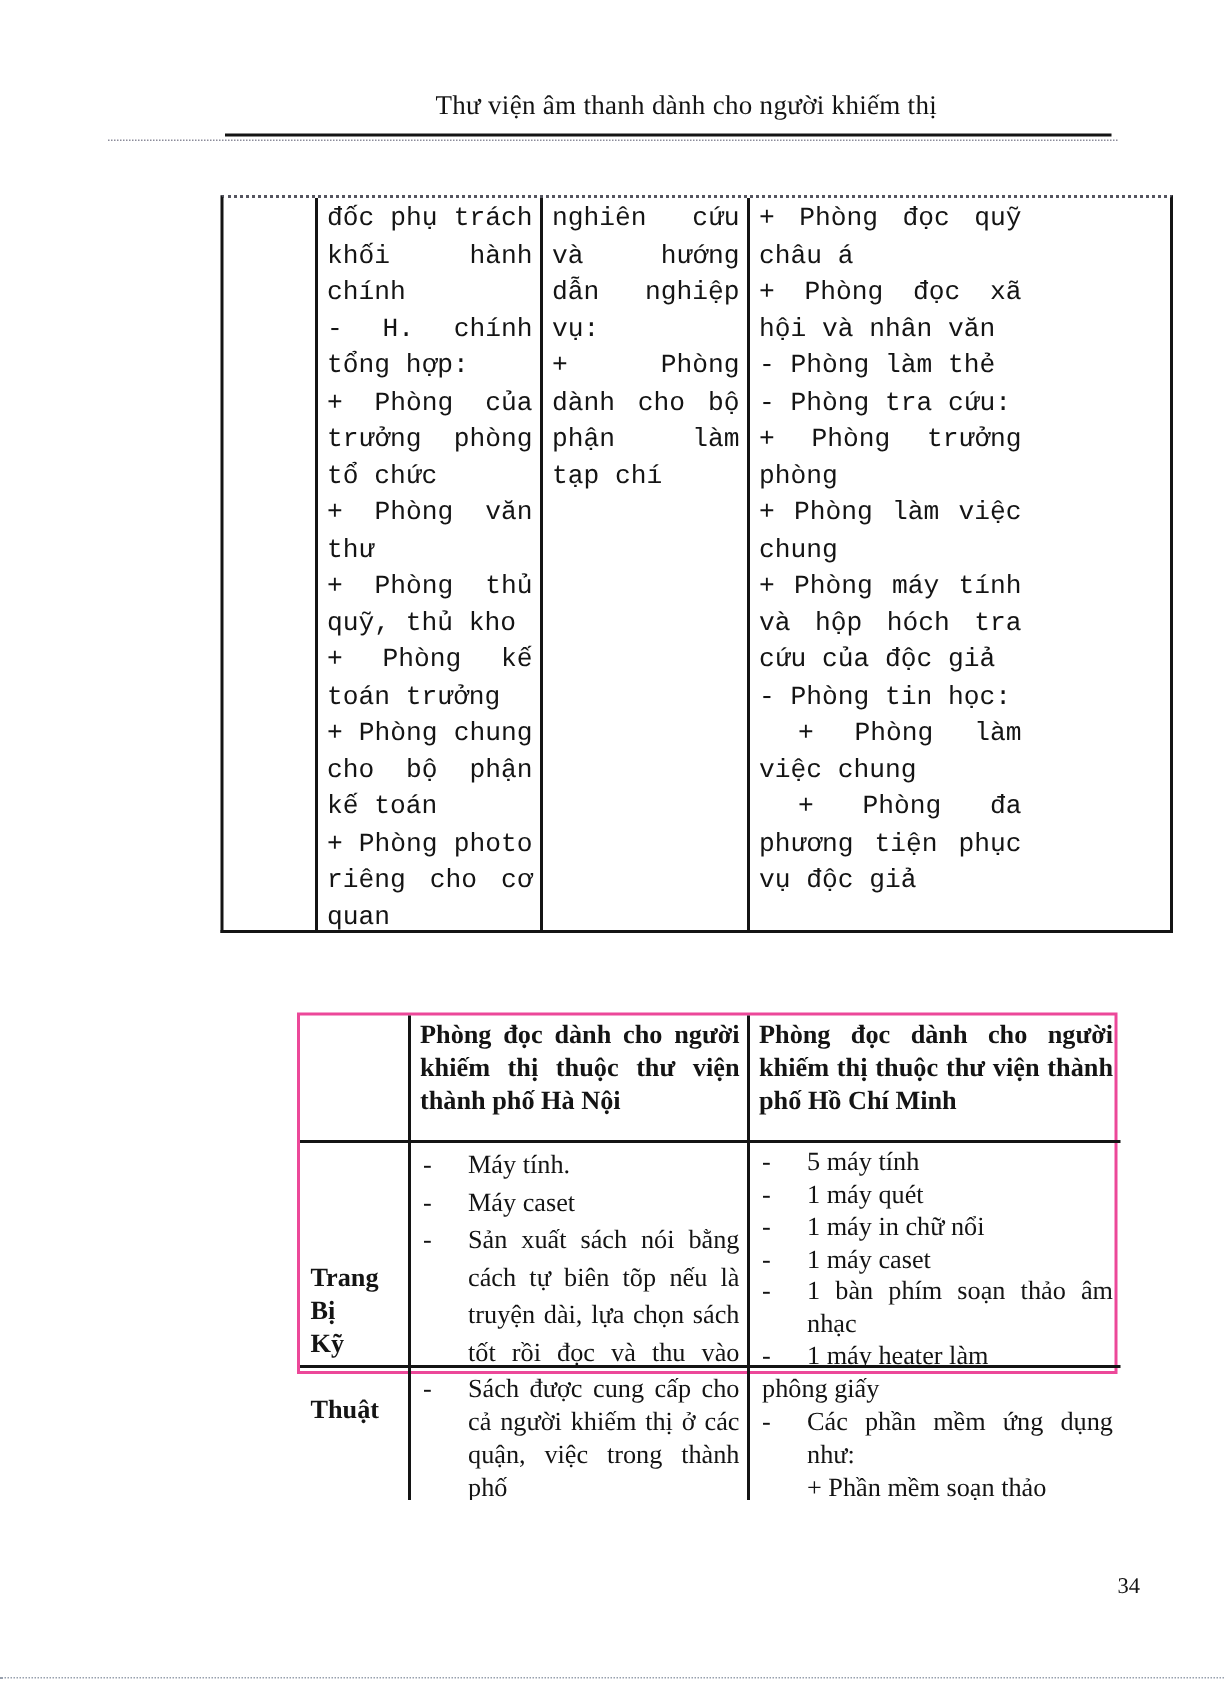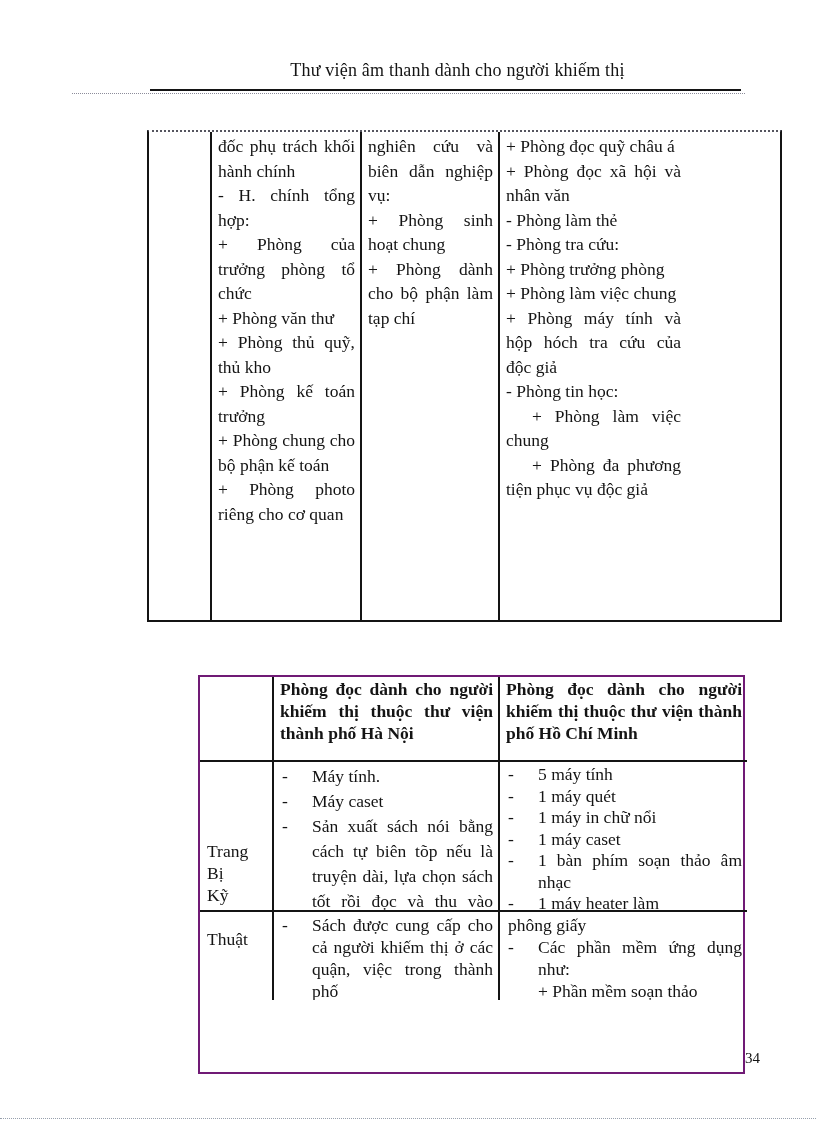--- a/index.html
+++ b/index.html
@@ -23,47 +23,47 @@
   .table1{
     left:147px;top:130px;width:635px;height:492px;
     display:grid;grid-template-columns:63px 150px 138px 186px 98px;
     border-left:2px solid #141414;border-right:2px solid #141414;
     border-bottom:2px solid #141414;border-top:2px dotted #55555f;
     box-sizing:border-box;
     font-size:17.5px;line-height:24.5px;
   }
   .table1 .cell{
     border-right:2px solid #141414;
-    padding:2px 5px 0 6px;overflow:hidden;box-sizing:border-box;
+    padding:2px 5px 0 6px;overflow:hidden;box-sizing:border-box;font-family:Liberation Mono, monospace;
   }
   .table1 .cell:last-child{border-right:none;}
   .table1 .item{text-align:justify;}
   .table1 .item.ti{text-indent:26px;}
 
   
   .table2{
-    left:198px;top:675px;width:547px;height:399px;
+    left:198px;top:675px;width:547px;height:241px;
     display:grid;
     grid-template-columns:74px 226px 247px;
     grid-template-rows:85px 150px 88px;
-    border:2px solid #701a75;box-sizing:border-box;
+    border:2px solid #ec4899;box-sizing:border-box;
     font-size:17.5px;
   }
   .table2 .cell{
     border-right:2px solid #141414;border-bottom:2px solid #141414;
     box-sizing:border-box;overflow:hidden;
   }
   .table2 .cell.c3{border-right:none;}
   .table2 .cell.r3{border-bottom:none;}
   .table2 .hcell{
     font-weight:bold;line-height:21.8px;text-align:justify;
     padding:2px 5px 0 6px;
   }
   .label-cell{
-    font-weight:normal;line-height:22px;padding:0 2px 4px 7px;
+    font-weight:bold;line-height:22px;padding:0 2px 4px 7px;
     display:flex;flex-direction:column;justify-content:flex-end;
     white-space:pre-line;
   }
   .label-cell.top{justify-content:flex-start;padding-top:16px;}
   .list{padding:2px 5px 0 8px;}
   .list .li{display:flex;}
   .list .li .mk{width:30px;flex:0 0 30px;}
   .list .li .tx{flex:1;text-align:justify;}
   .lh25{line-height:25px;}
   .lh215{line-height:21.5px;}
@@ -90,22 +90,21 @@
     <div class="item">- H. chính tổng hợp:</div>
     <div class="item">+ Phòng của trưởng phòng tổ chức</div>
     <div class="item">+ Phòng văn thư</div>
     <div class="item">+ Phòng thủ quỹ, thủ kho</div>
     <div class="item">+ Phòng kế toán trưởng</div>
     <div class="item">+ Phòng chung cho bộ phận kế toán</div>
     <div class="item">+ Phòng photo riêng cho cơ quan</div>
   </div>
 
   <div class="cell">
-    <div class="item">nghiên cứu và biên dẫn nghiệp vụ:</div>
-    <div class="item">+ Phòng sinh hoạt chung</div>
+    <div class="item">nghiên cứu và hướng dẫn nghiệp vụ:</div>
     <div class="item">+ Phòng dành cho bộ phận làm tạp chí</div>
   </div>
 
   <div class="cell">
     <div class="item">+ Phòng đọc quỹ châu á</div>
     <div class="item">+ Phòng đọc xã hội và nhân văn</div>
     <div class="item">- Phòng làm thẻ</div>
     <div class="item">- Phòng tra cứu:</div>
     <div class="item">+ Phòng trưởng phòng</div>
     <div class="item">+ Phòng làm việc chung</div>

